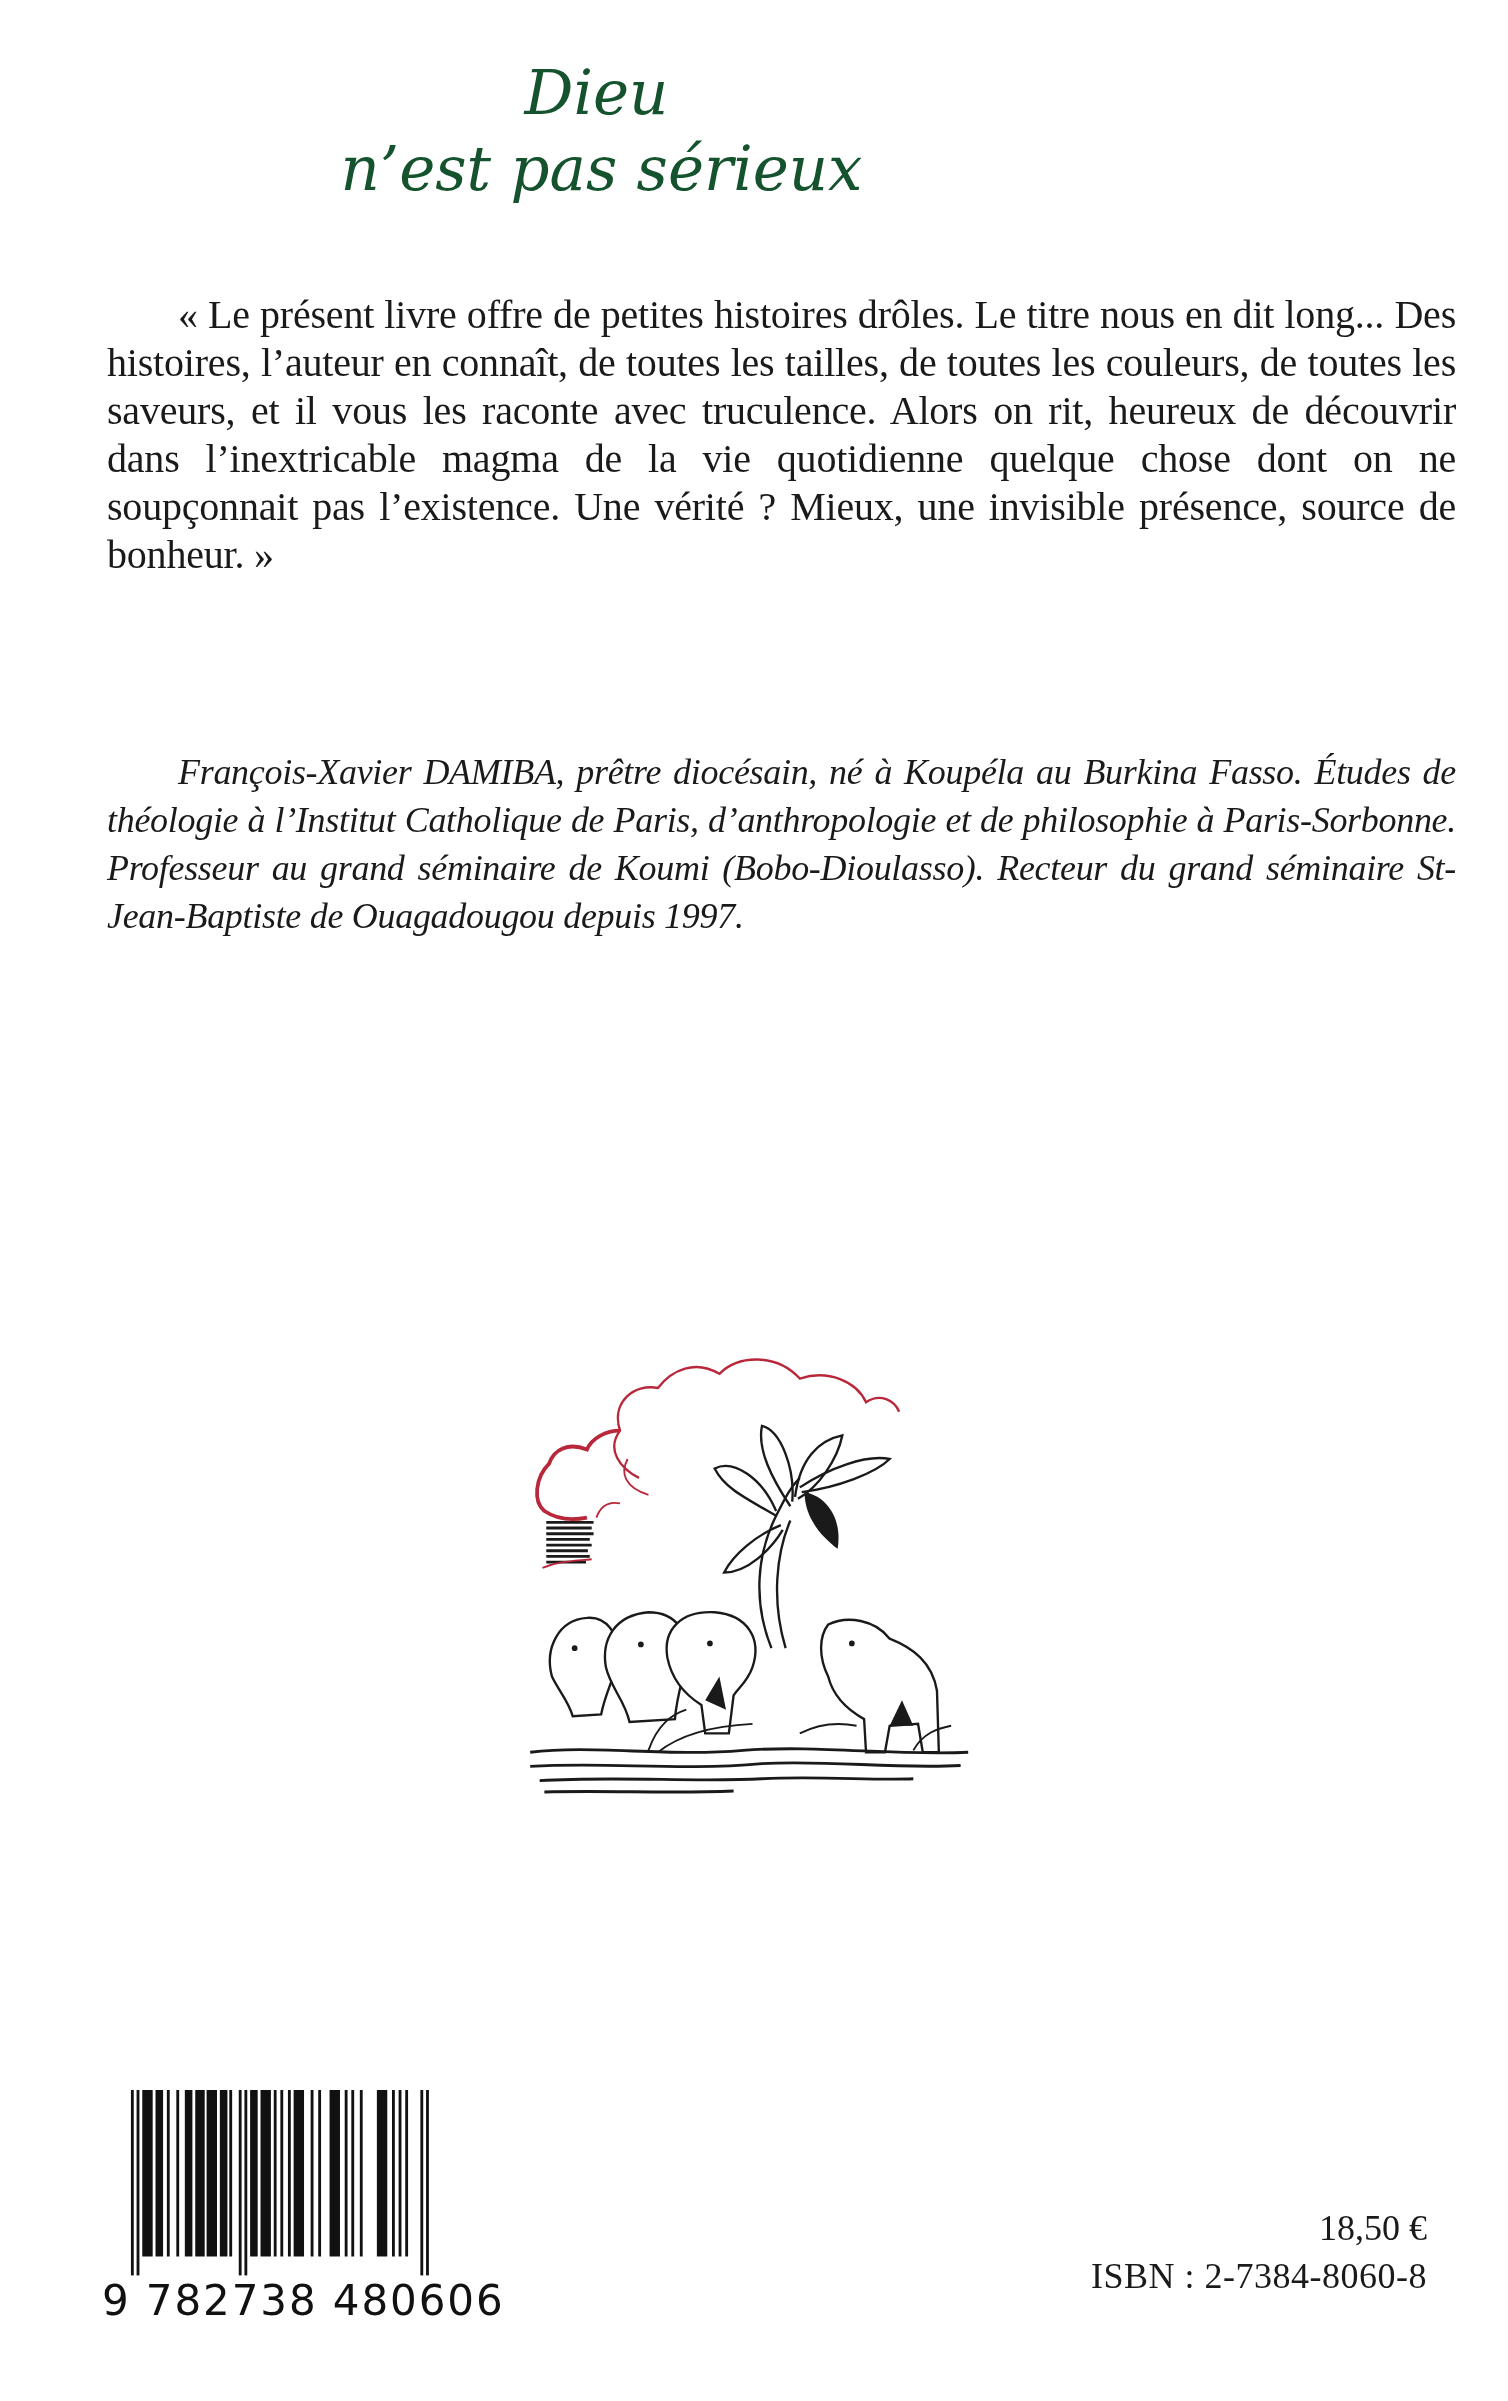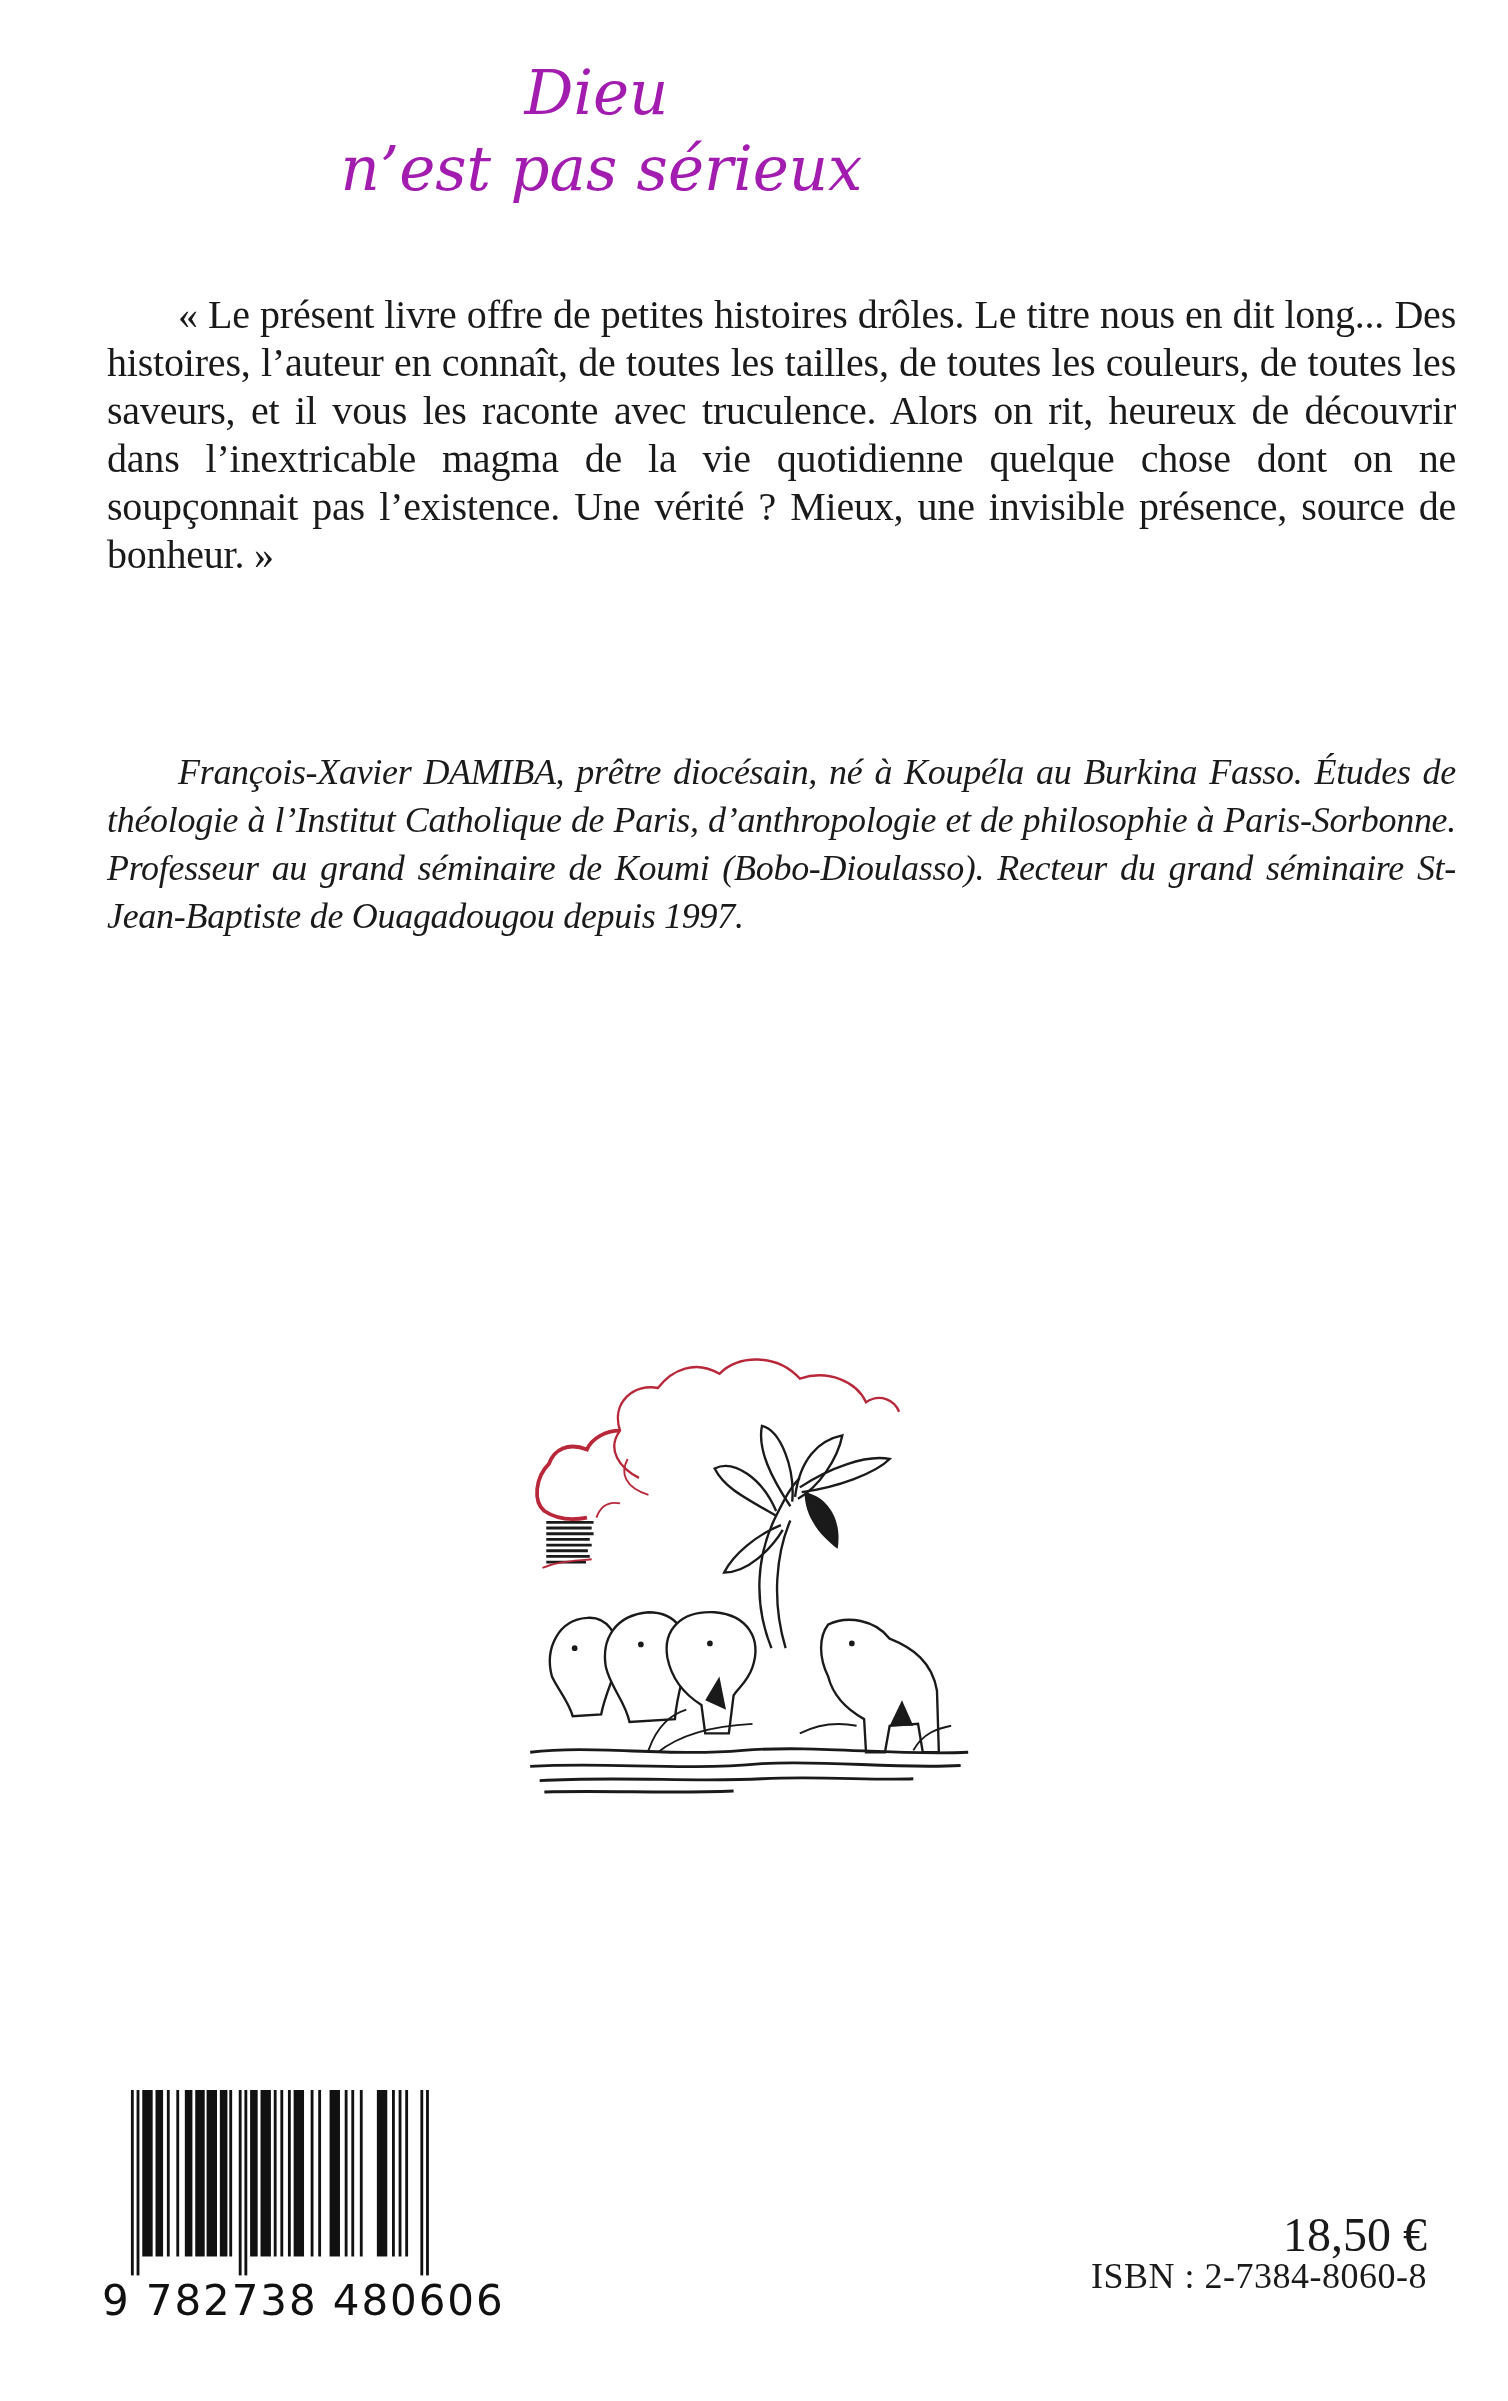--- a/index.html
+++ b/index.html
@@ -1,26 +1,26 @@
 <!DOCTYPE html>
 <html style="font-size:15px"><head>
 <meta charset="utf-8">
 <style>
   html, body { margin: 0; padding: 0; background: #ffffff; }
   body { width: 1508px; height: 2402px; position: relative; overflow: hidden; font-family: "Liberation Serif", serif; color: #1a1a1a; }
-  .title { position: absolute; left: 0; width: 1212px; top: 55px; text-align: center; color: #a21caf; font-family: "DejaVu Serif", serif; font-style: italic; font-size: 61px; line-height: 76px; }
+  .title { position: absolute; left: 0; width: 1212px; top: 55px; text-align: center; color: #14532d; font-family: "DejaVu Serif", serif; font-style: italic; font-size: 61px; line-height: 76px; }
   .title .l1 { display:block; padding-right: 19px; }
   .title .l2 { display:block; padding-right: 9px; }
   .blurb { position: absolute; left: 107px; width: 1349px; top: 291px; font-size: 40px; line-height: 48px; text-align: justify; text-indent: 71px; letter-spacing: -0.2px; }
   .bio { position: absolute; left: 107px; width: 1349px; top: 748px; font-size: 36px; line-height: 48px; text-align: justify; font-style: italic; text-indent: 71px; letter-spacing: -0.3px; }
   .bio b { font-weight: normal; margin-top: 24px; }
   .illus { position: absolute; left: 516px; top: 1336px; width: 473px; height: 473px; }
   .barcode { position: absolute; left: 112px; top: 2086px; width: 350px; height: 218px; }
   .barcode-digits { position: absolute; left: 102px; top: 2256px; font-family: "DejaVu Sans", sans-serif; font-size: 42px; letter-spacing: 1.9px; color:#111;margin-top:20px; }
-  .price { position: absolute; right: 81px; top: 2207px; font-size: 48px; text-align: right; }
+  .price { position: absolute; right: 81px; top: 2207px; font-size: 36px; text-align: right; }
   .isbn { position: absolute; right: 81px; top: 2255px; font-size: 36px; text-align: left; letter-spacing: 0.5px; }
 </style>
 </head>
 <body>
 
 <div class="title">
   <span class="l1">Dieu</span>
   <span class="l2">n’est pas sérieux</span>
 </div>
 

